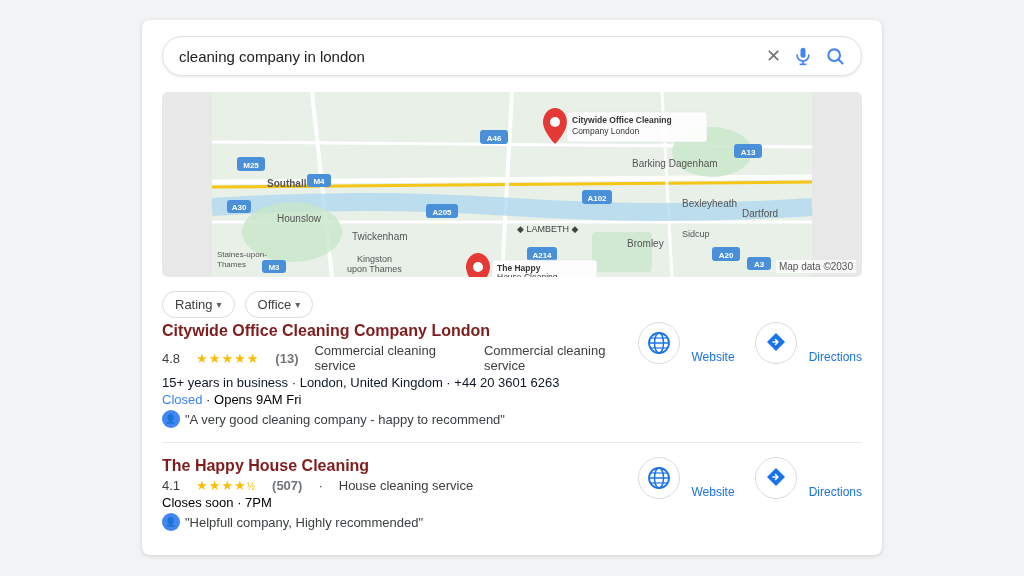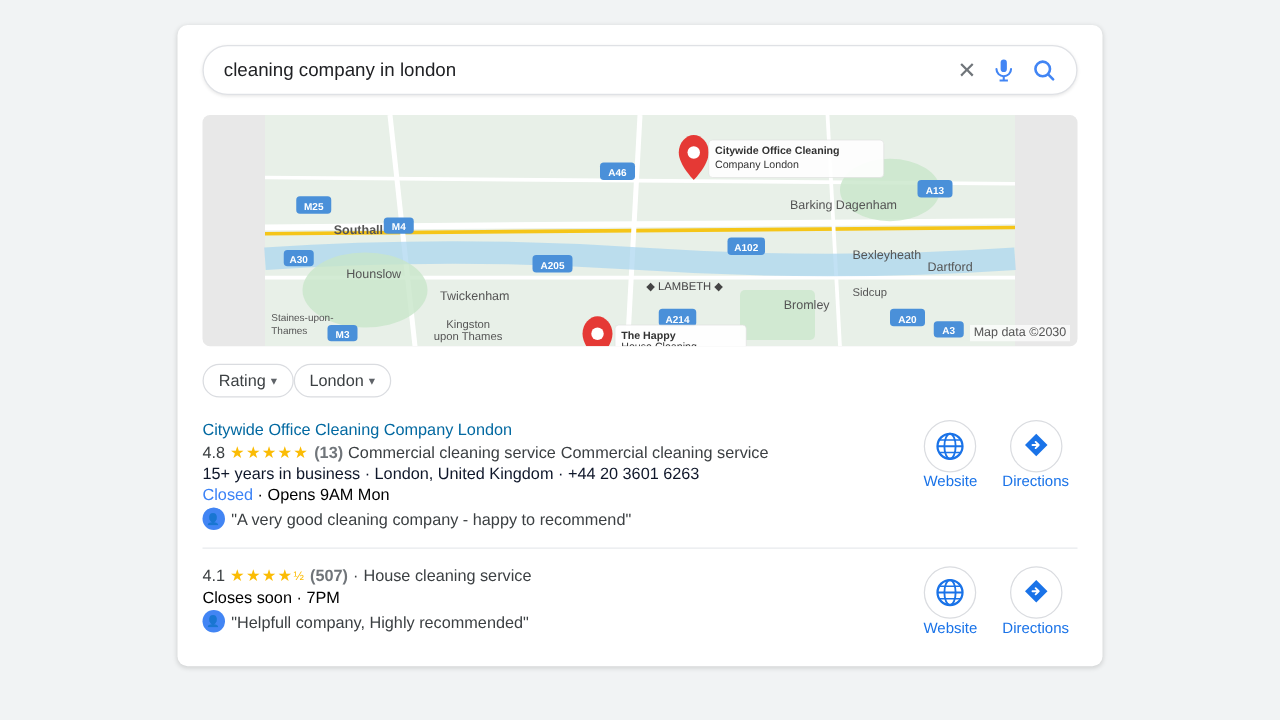--- a/index.html
+++ b/index.html
@@ -73,21 +73,22 @@
       right: 6px;
       font-size: 10px;
       color: #555;
       background: rgba(255,255,255,0.7);
       padding: 1px 3px;
     }
 
     
     .filter-row {
       display: flex;
-      margin-bottom: 18px;
+      gap: 10px;
+      margin-bottom: 4px;
     }
     .filter-btn {
       display: flex;
       align-items: center;
       gap: 4px;
       border: 1px solid #dadce0;
       border-radius: 16px;
       padding: 5px 12px;
       font-size: 13px;
       color: #3c4043;
@@ -104,30 +105,30 @@
     }
 
     
     .listing {
       display: flex;
       align-items: flex-start;
       justify-content: space-between;
     }
     .listing-info { flex: 1; }
     .listing-name {
-      font-size: 13px;
-      color: #0369a1;
-      font-weight: normal;
+      font-size: 16px;
+      color: #7f1d1d;
+      font-weight: bold;
       margin-bottom: 3px;
       cursor: pointer;
     }
     .rating-row {
       display: flex;
       align-items: center;
-      gap: 4px;
+      gap: 16px;
       font-size: 13px;
       color: #3c4043;
       margin-bottom: 2px;
     }
     .stars { color: #fbbc04; font-size: 13px; letter-spacing: 1px; }
     .rating-count { color: #70757a; font-weight: bold; }
     .listing-meta {
       font-size: 13px;
       color: #0f172a;
       margin-bottom: 2px;
@@ -166,23 +167,23 @@
       align-items: center;
       min-width: 130px;
     }
     .action-pair {
       display: flex;
       gap: 20px;
       align-items: center;
     }
     .action-btn {
       display: flex;
-      flex-direction: column;
-      align-items: center;
-      gap: 0;
+      flex-direction: row;
+      align-items: flex-end;
+      gap: 12px;
       cursor: pointer;
       background: none;
       border: none;
     }
     .action-circle {
       width: 42px;
       height: 42px;
       border-radius: 50%;
       border: 1.5px solid #dadce0;
       display: flex;
@@ -297,39 +298,39 @@
     </svg>
     <div class="map-credit">Map data ©2030</div>
   </div>
 
   <div class="filter-row">
     <button class="filter-btn">
       <span>Rating</span>
       <span class="chevron">▾</span>
     </button>
     <button class="filter-btn">
-      <span>London</span>
+      <span>Office</span>
       <span class="chevron">▾</span>
     </button>
   </div>
 
   <div class="listing">
     <div class="listing-info">
       <div class="listing-name">Citywide Office Cleaning Company London</div>
       <div class="rating-row">
         <span>4.8</span>
         <span class="stars">★★★★★</span>
         <span class="rating-count">(13)</span>
         <span>Commercial cleaning service</span>
         <span>Commercial cleaning service</span>
       </div>
       <div class="listing-meta">15+ years in business · London, United Kingdom · +44 20 3601 6263</div>
       <div class="listing-hours">
         <span class="closed">Closed</span>
-        <span> · Opens 9AM Mon</span>
+        <span> · Opens 9AM Fri</span>
       </div>
       <div class="listing-review">
         <div class="review-avatar">👤</div>
         <span>"A very good cleaning company - happy to recommend"</span>
       </div>
     </div>
     <div class="listing-actions">
       <div class="action-pair">
         <button class="action-btn">
           <div class="action-circle">
@@ -353,20 +354,21 @@
           <span class="action-label">Directions</span>
         </button>
       </div>
     </div>
   </div>
 
   <hr class="divider">
 
   <div class="listing">
     <div class="listing-info">
+      <div class="listing-name">The Happy House Cleaning</div>
       <div class="rating-row">
         <span>4.1</span>
         <span class="stars">★★★★<span style="font-size:10px;vertical-align:middle;">½</span></span>
         <span class="rating-count">(507)</span>
         <span> · </span>
         <span>House cleaning service</span>
       </div>
       <div class="listing-hours">
         <span class="closes-soon">Closes soon</span>
         <span> · 7PM</span>

